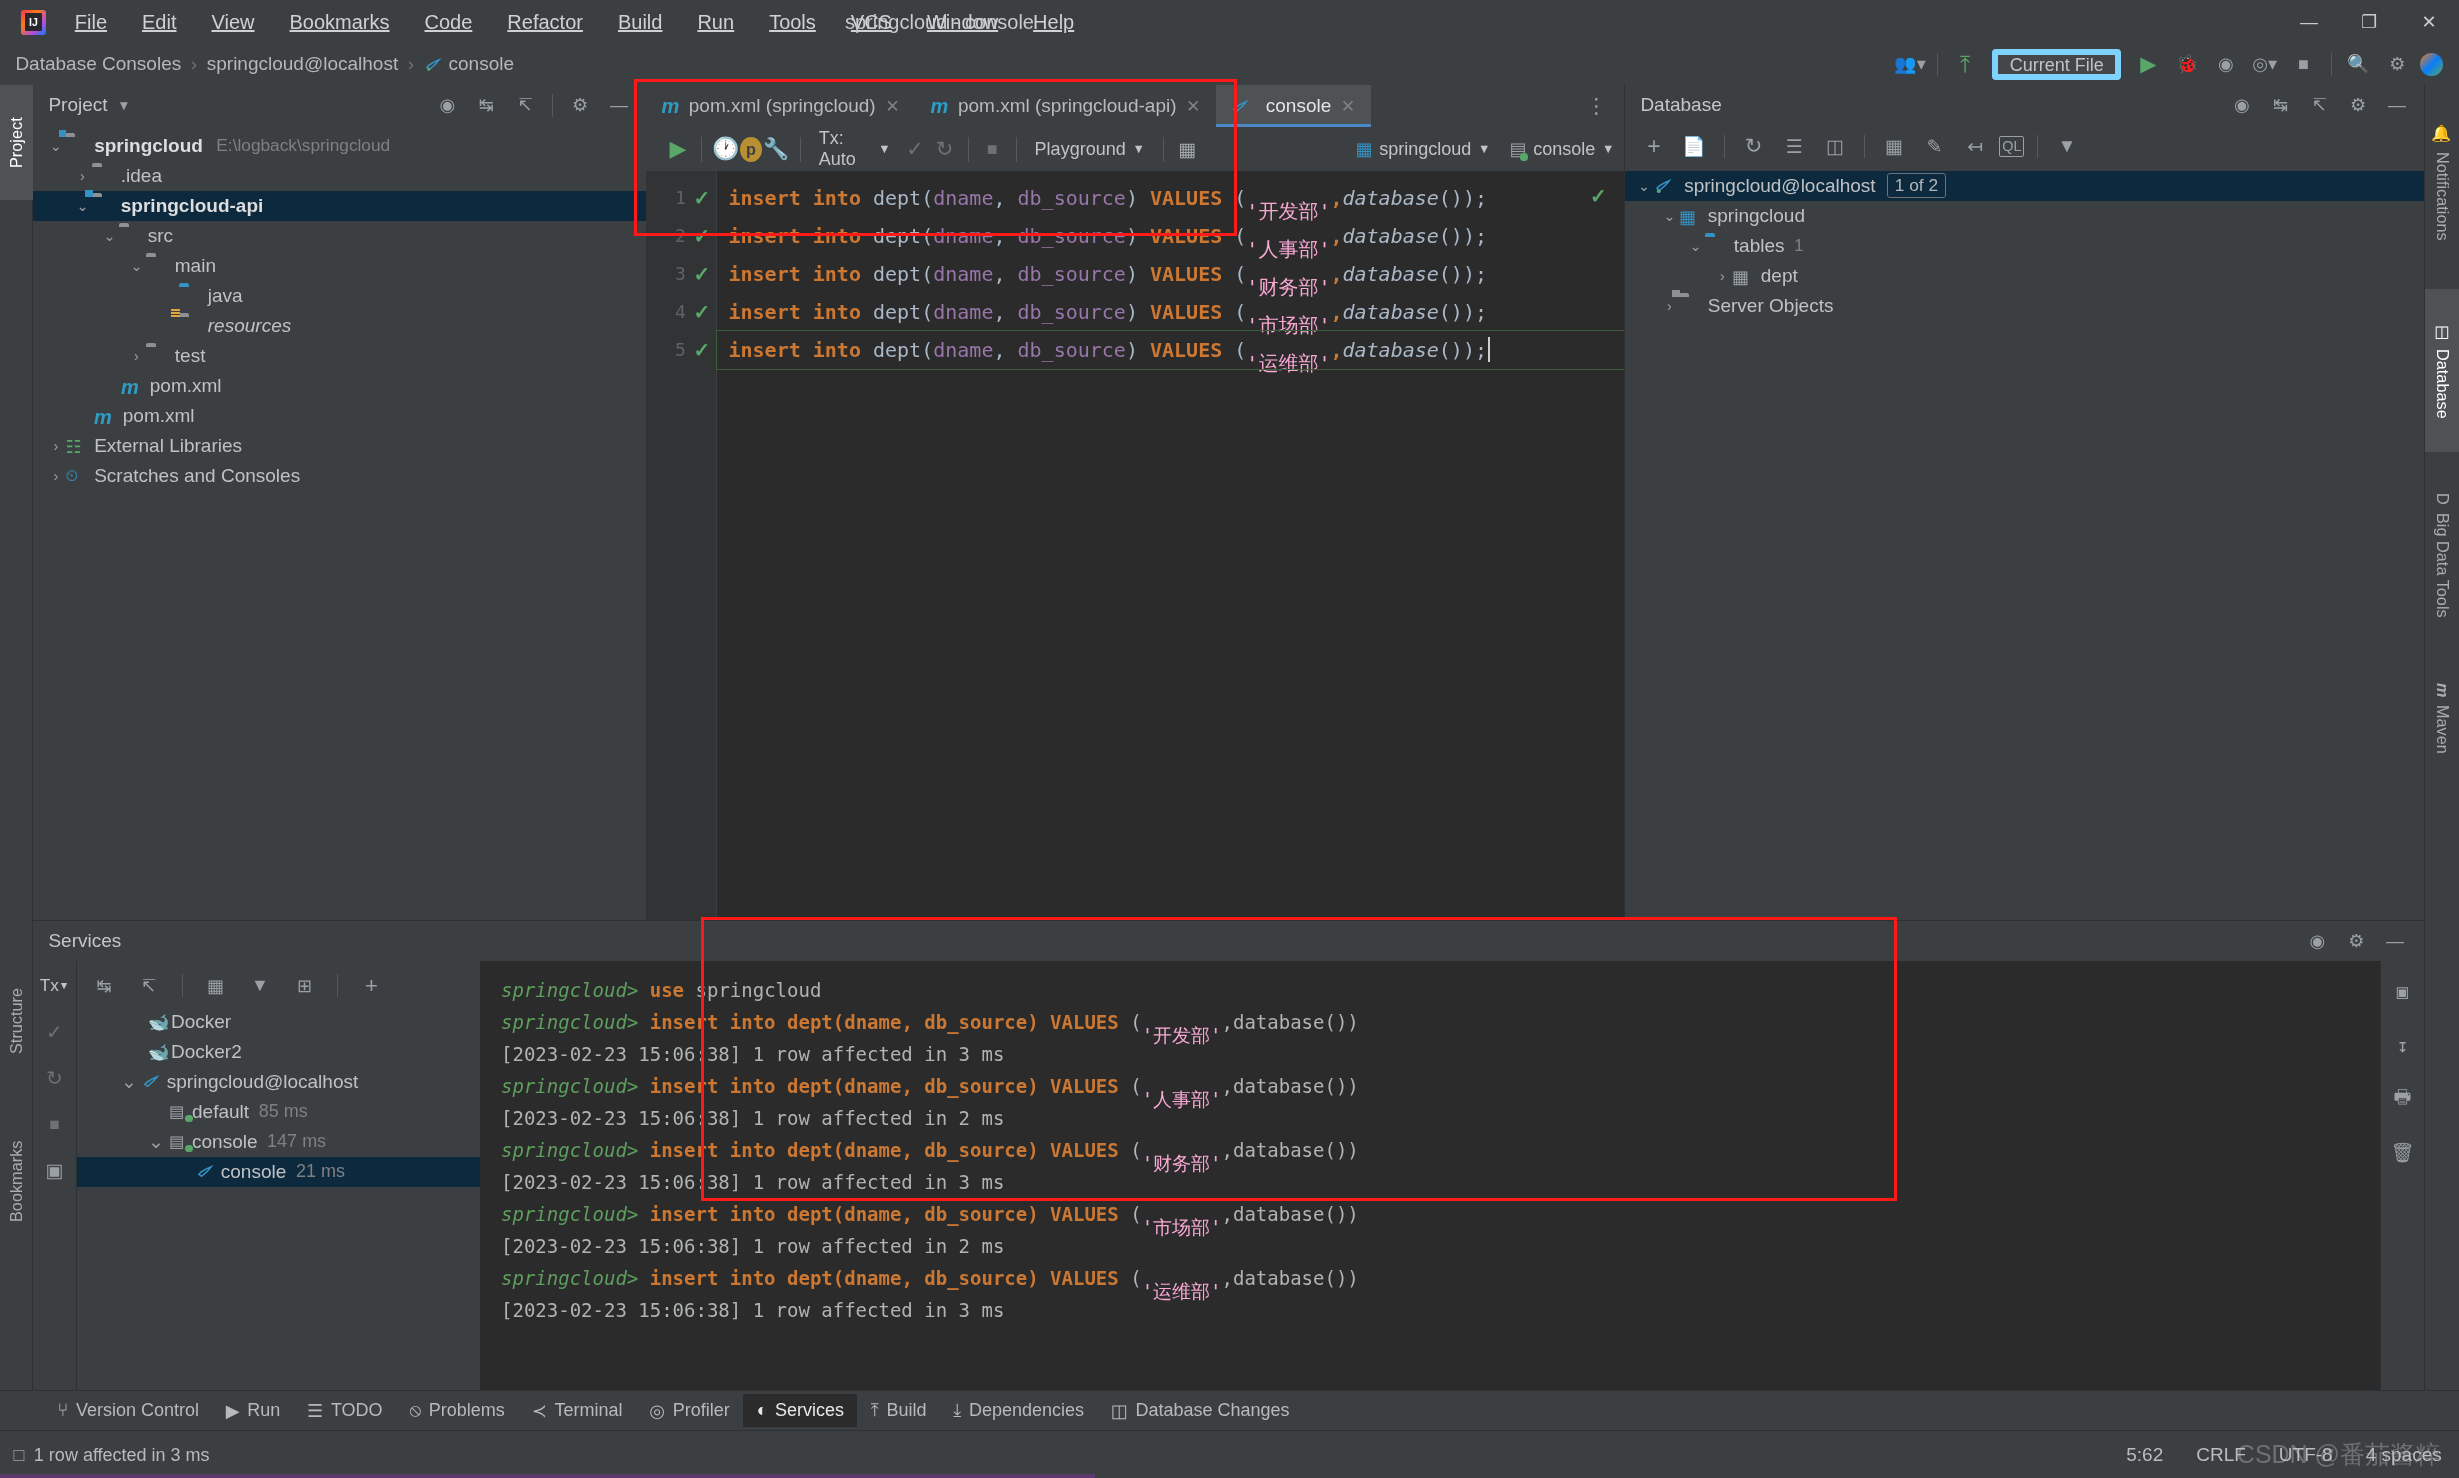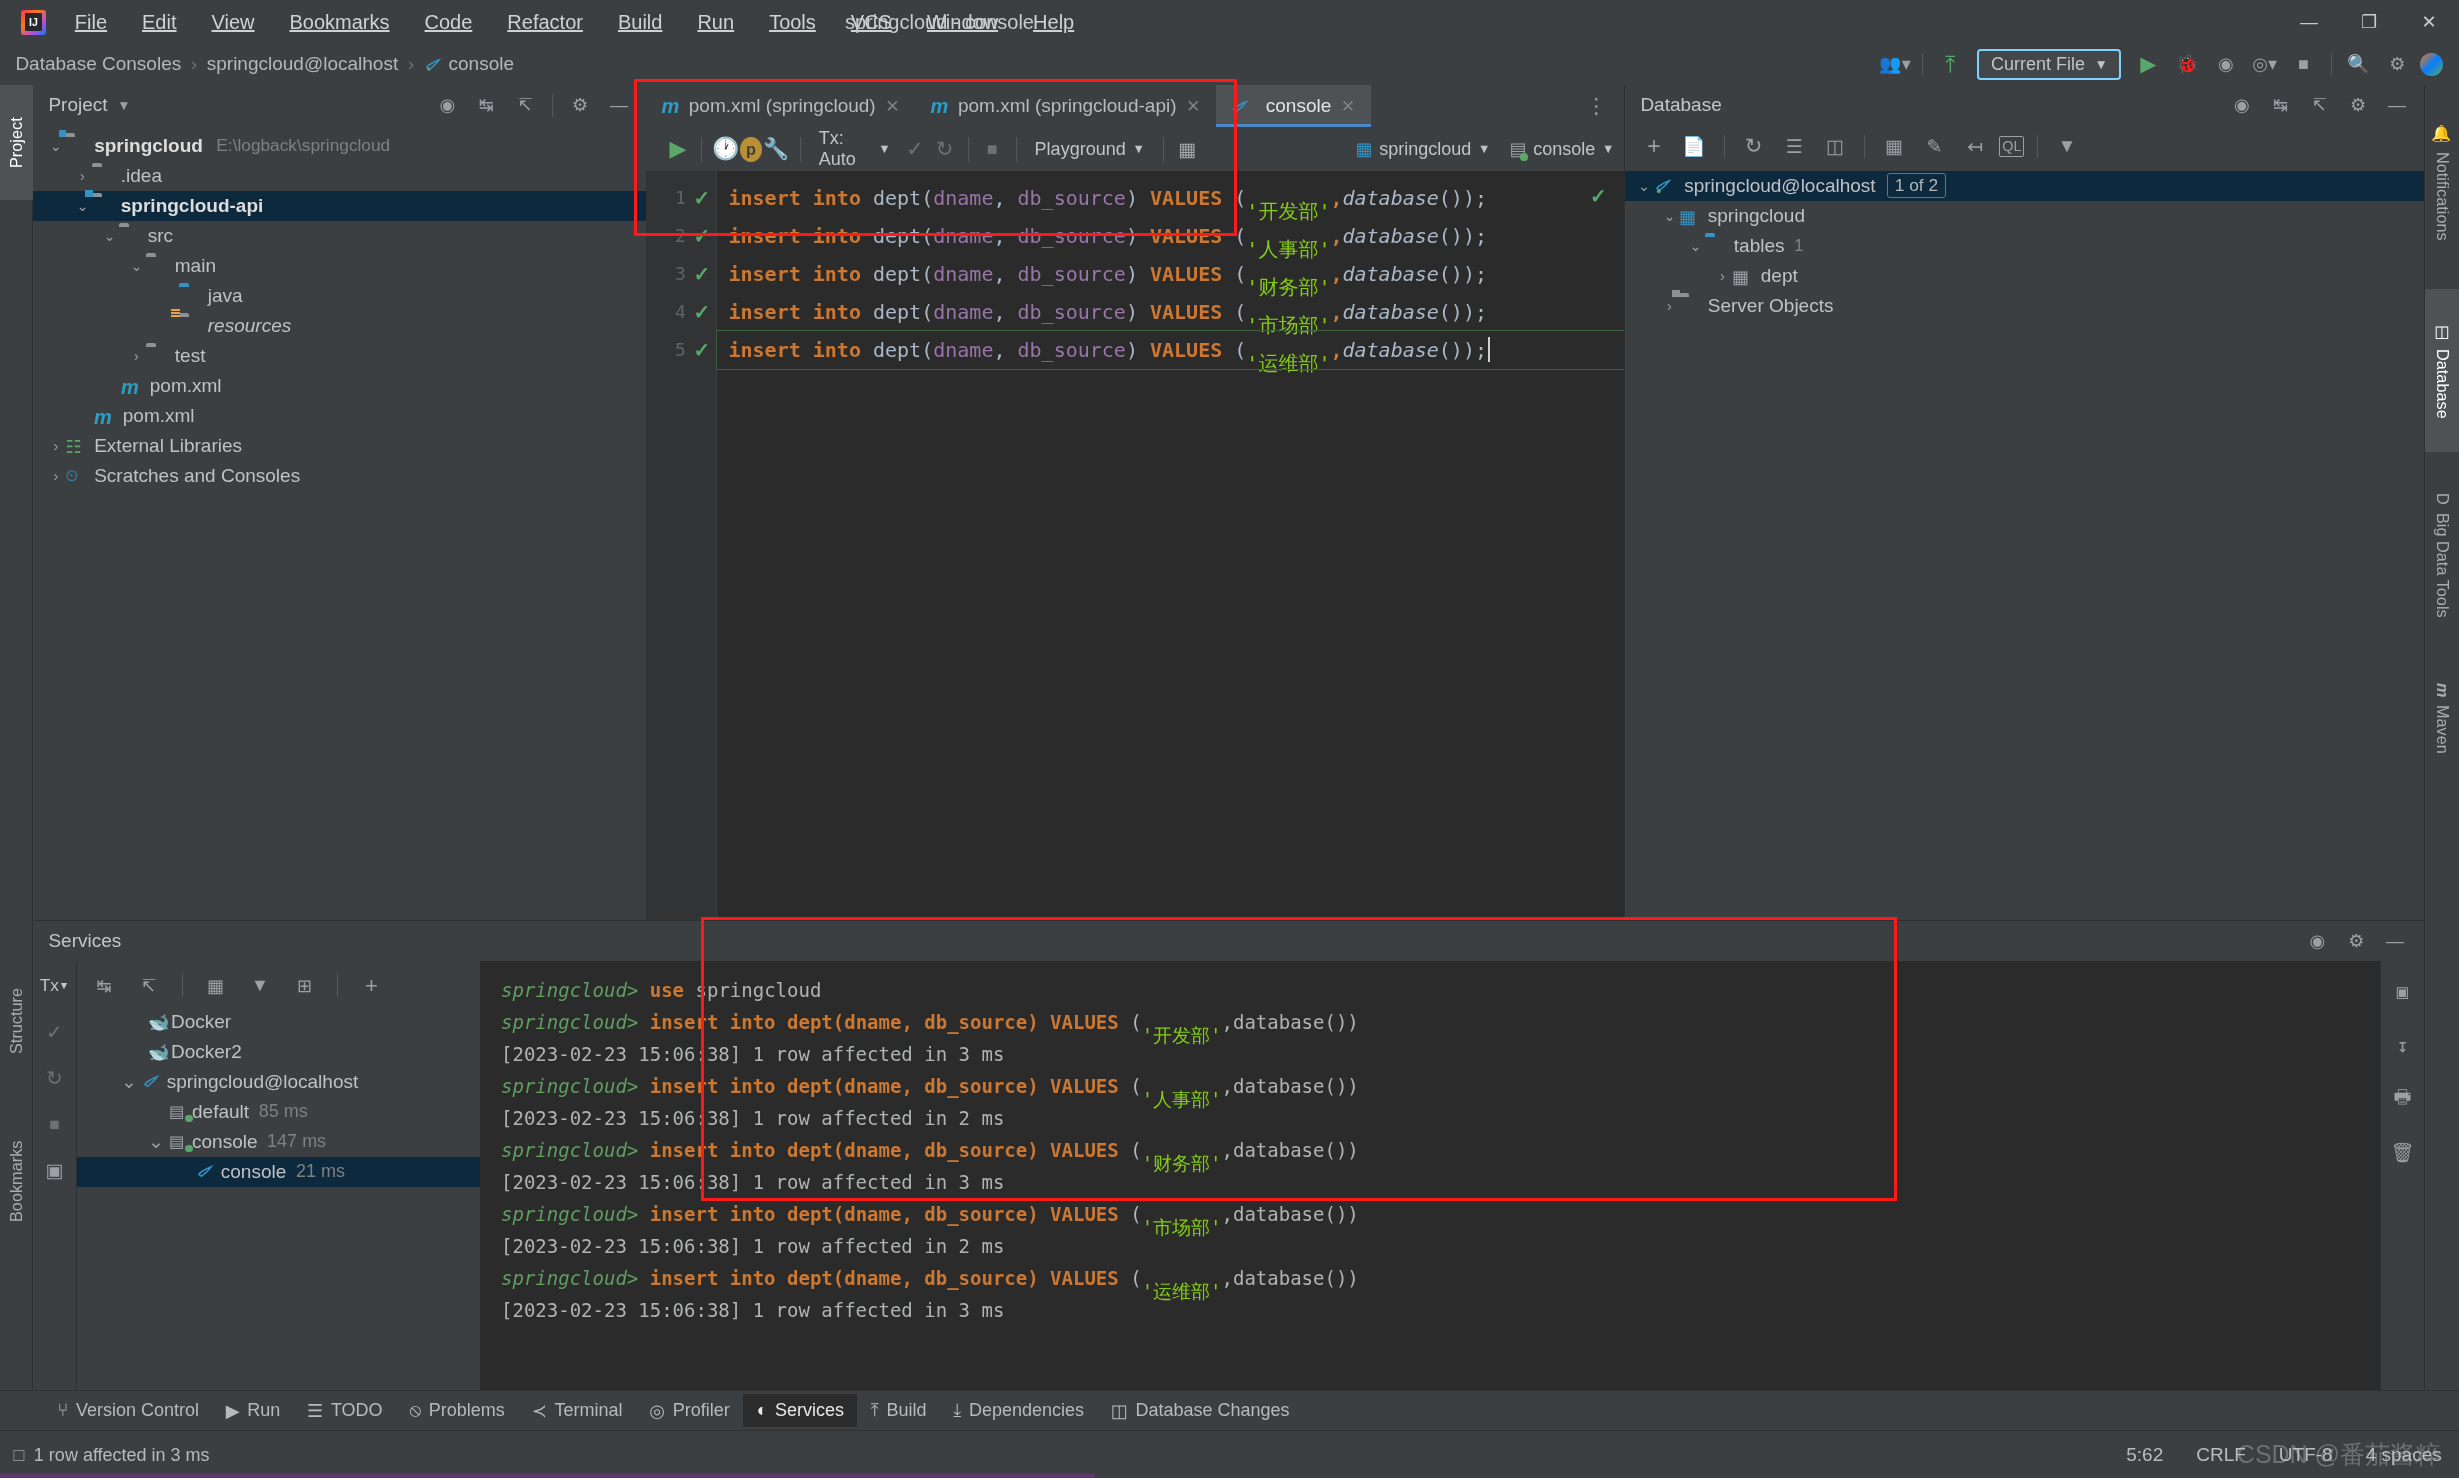--- a/index.html
+++ b/index.html
@@ -60,23 +60,23 @@
   .dolphin svg { display: block; }
   .nav-right {
     position: absolute; right: 0; top: 0; height: 40px;
     display: flex; align-items: center; gap: 0px; padding-right: 13.4px;
   }
   .tool-ic {
     width: 33px; height: 33px; display: flex; align-items: center; justify-content: center;
     color: #9aa0a6; font-size: 18px; margin: 0 2.9px;
   }
   .runcfg {
-    border: 2px solid #7dd3fc; border-radius: 3.8px; height: 31px;
+    border: 6px solid #7dd3fc; border-radius: 3.8px; height: 31px;
     display: flex; align-items: center; padding: 0 11.5px; font-size: 18px;
-    color: #c0c4c6; margin: 0 7.7px; gap: 9.6px; background: #43474a;
+    color: #c0c4c6; margin: 0 7.7px; gap: 9.6px; background: #43474a; flex-direction: column;
   }
   .vsep { width: 1px; height: 23px; background: #55595b; margin: 0 7.7px; }
 
   
   .leftstrip {
     position: absolute; top: 85px; left: 0; width: 33px; height: 1320px;
     background: #3c3f41; border-right: 1px solid #2e3133;
   }
   .vtab {
     position: absolute; left: 0; width: 33px;
@@ -183,21 +183,21 @@
   .code-lines { flex: 1; padding-top: 7.7px; position: relative; }
   .cline {
     height: 38px; display: flex; align-items: center; padding-left: 11.5px;
     font-family: "DejaVu Sans Mono", monospace; font-size: 20px; white-space: pre;
   }
   .cline.hl { outline: 1px solid #3a5f3a; }
   .k { color: #cc7832; font-weight: bold; }
   .tbl { color: #a9b7c6; }
   .col { color: #9876aa; }
   .punc { color: #a9b7c6; }
-  .str { color: #84cc16; margin-top: 28px; }
+  .str { color: #f9a8d4; margin-top: 28px; }
   .fn { color: #a9b7c6; font-style: italic; }
   .caret {
     display:inline-block; width:1.9px; height:25px; background:#d0d0d0; vertical-align:middle;
     margin-left:1px;
   }
   .ok-mark { position: absolute; right: 17.3px; top: 13.4px; color:#59a869; font-size: 20px; font-weight:bold; }
 
   .red-box-editor {
     position: absolute; top: 79px; left: 634px; width: 603px; height: 157px;
     border: 3.8px solid #ff1a1a; pointer-events: none; z-index: 40;

